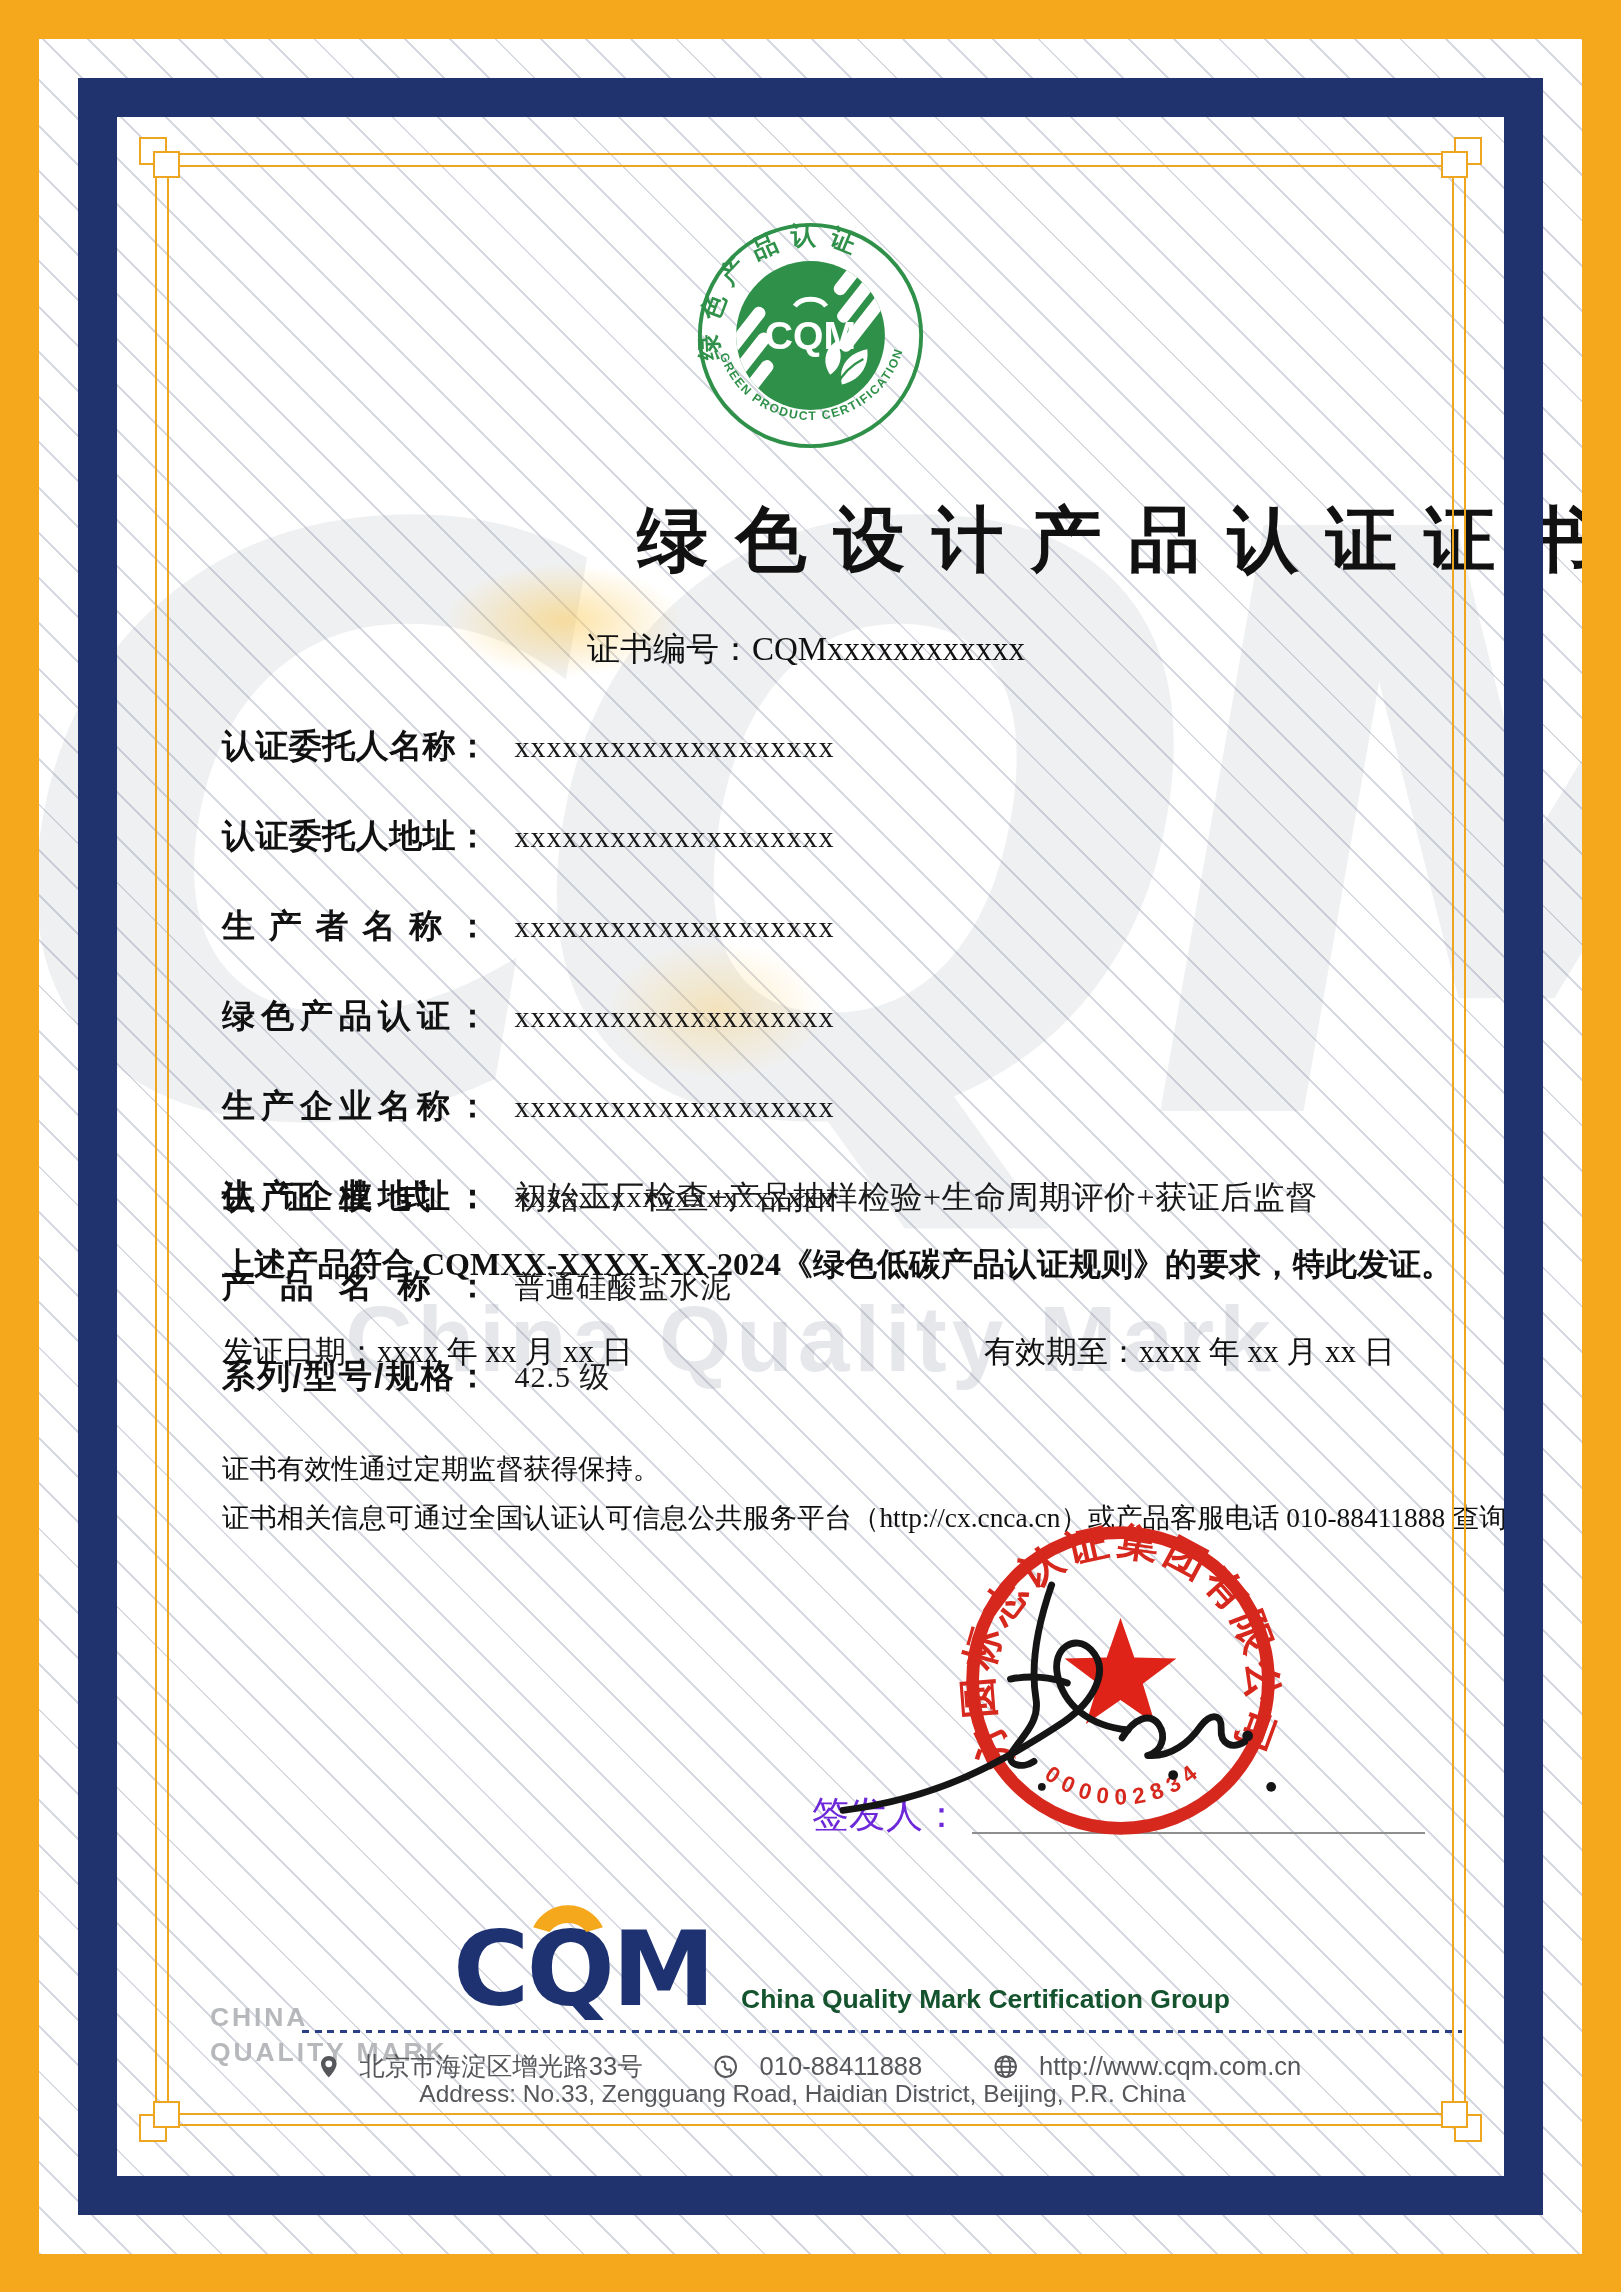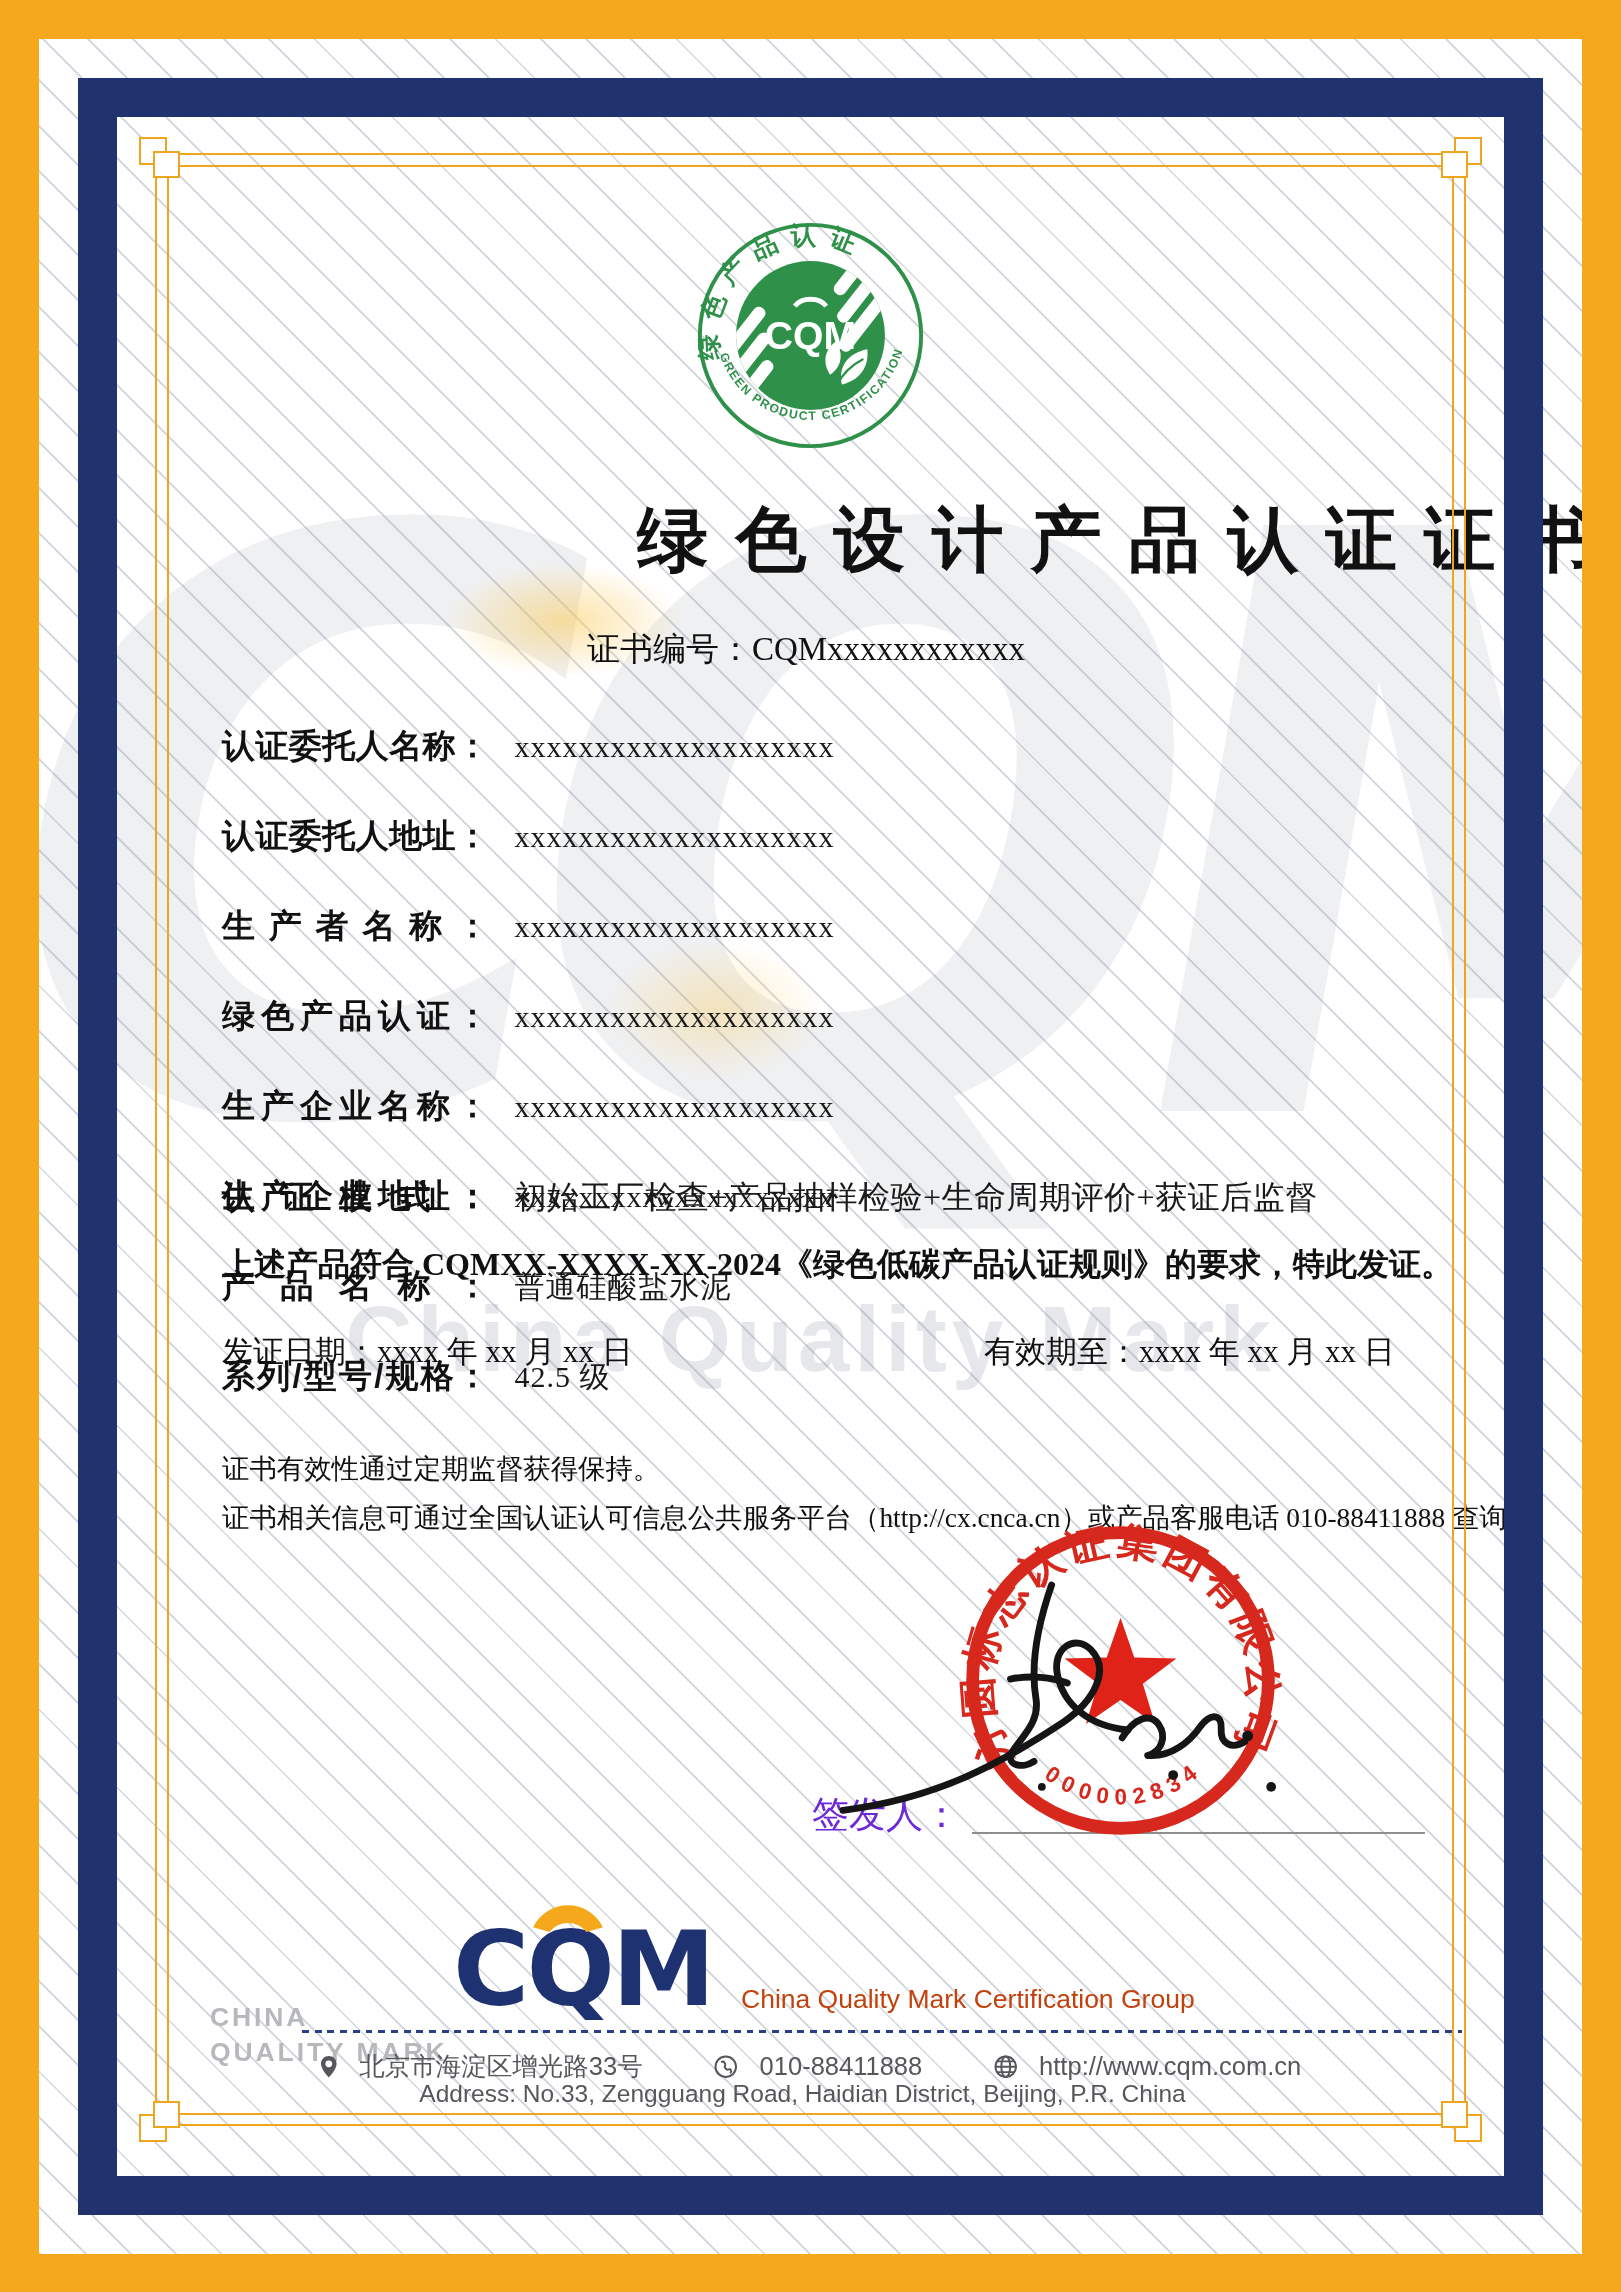--- a/index.html
+++ b/index.html
@@ -56,22 +56,22 @@
   .seal text{font-family:"Liberation Sans",sans-serif;}
   .sig{position:absolute;left:828px;top:1534px;z-index:4;}
   .signer{position:absolute;left:812px;top:1790px;z-index:2;font-size:37px;font-weight:500;color:#6d28d9;}
   .signline{position:absolute;left:972px;top:1832px;width:453px;border-top:2px solid #8e8e8e;z-index:2;}
   
   .logo-cqm{position:absolute;left:453px;top:1917px;z-index:2;font-family:"DejaVu Sans",sans-serif;
             font-weight:900;font-size:104px;line-height:1;letter-spacing:-2.9px;color:#1E3272;}
   .logo-arc{position:absolute;left:523px;top:1900px;z-index:2;}
   .org-cn{position:absolute;left:739px;top:1917px;z-index:2;font-weight:700;font-size:56px;
           letter-spacing:3.9px;color:#1E3272;white-space:nowrap;}
-  .org-en{position:absolute;left:741px;top:1984px;z-index:2;font-weight:400;font-size:26.5px;
-          color:#c2410c;white-space:nowrap;}
+  .org-en{position:absolute;left:741px;top:1984px;z-index:2;font-weight:700;font-size:26.5px;
+          color:#14532d;white-space:nowrap;}
   .cqmark-side{position:absolute;left:210px;top:2000px;z-index:2;font-weight:700;font-size:26.5px;
           letter-spacing:2.9px;line-height:35px;color:#b6b8bb;white-space:pre-line;}
   .dashrule{position:absolute;left:302px;top:2030px;width:1160px;height:2.9px;z-index:2;
           background:repeating-linear-gradient(90deg,#2B3F85 0 6.9px,transparent 6.9px 12.7px);}
   .contact1{position:absolute;left:0;right:0;top:2049px;z-index:2;display:flex;justify-content:center;
           align-items:center;gap:22px;font-size:25.5px;font-weight:500;color:#56575A;white-space:nowrap;}
   .contact1 .gap{display:inline-block;width:27.4px;}
   .contact2{position:absolute;left:0;right:16px;top:2080px;text-align:center;z-index:2;
           font-size:24.5px;font-weight:500;color:#56575A;}
   .icn{display:inline-block;vertical-align:-3.9px;}

